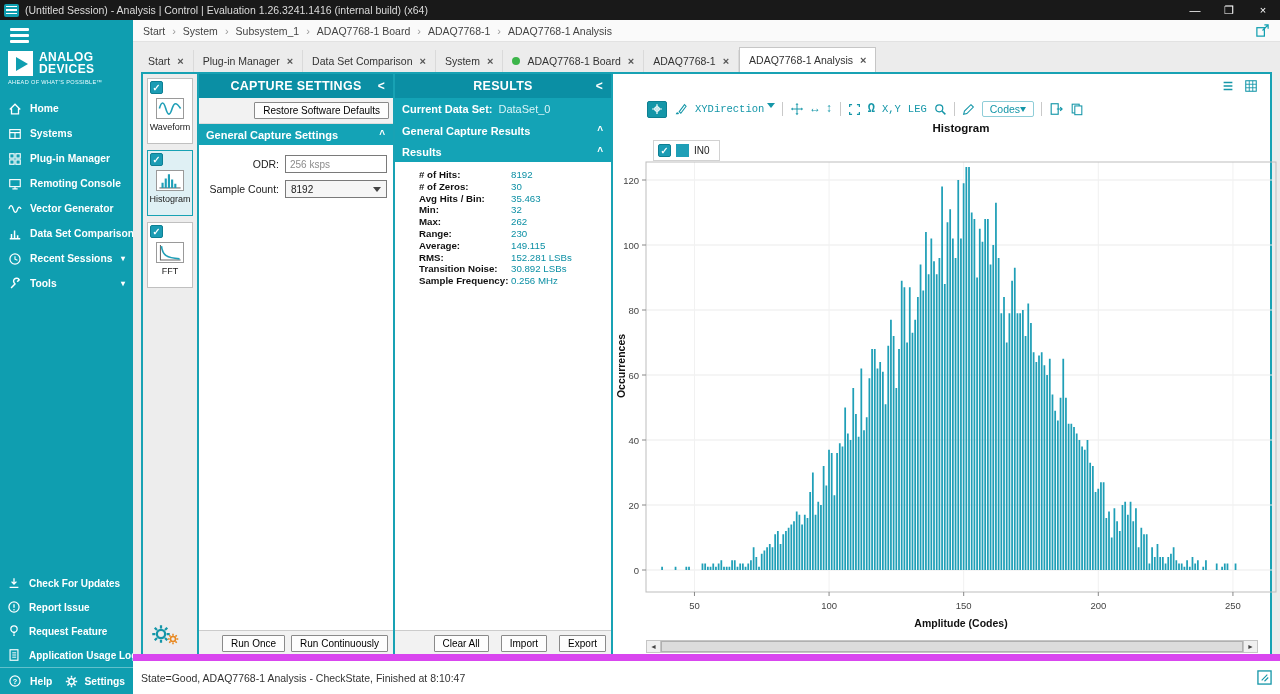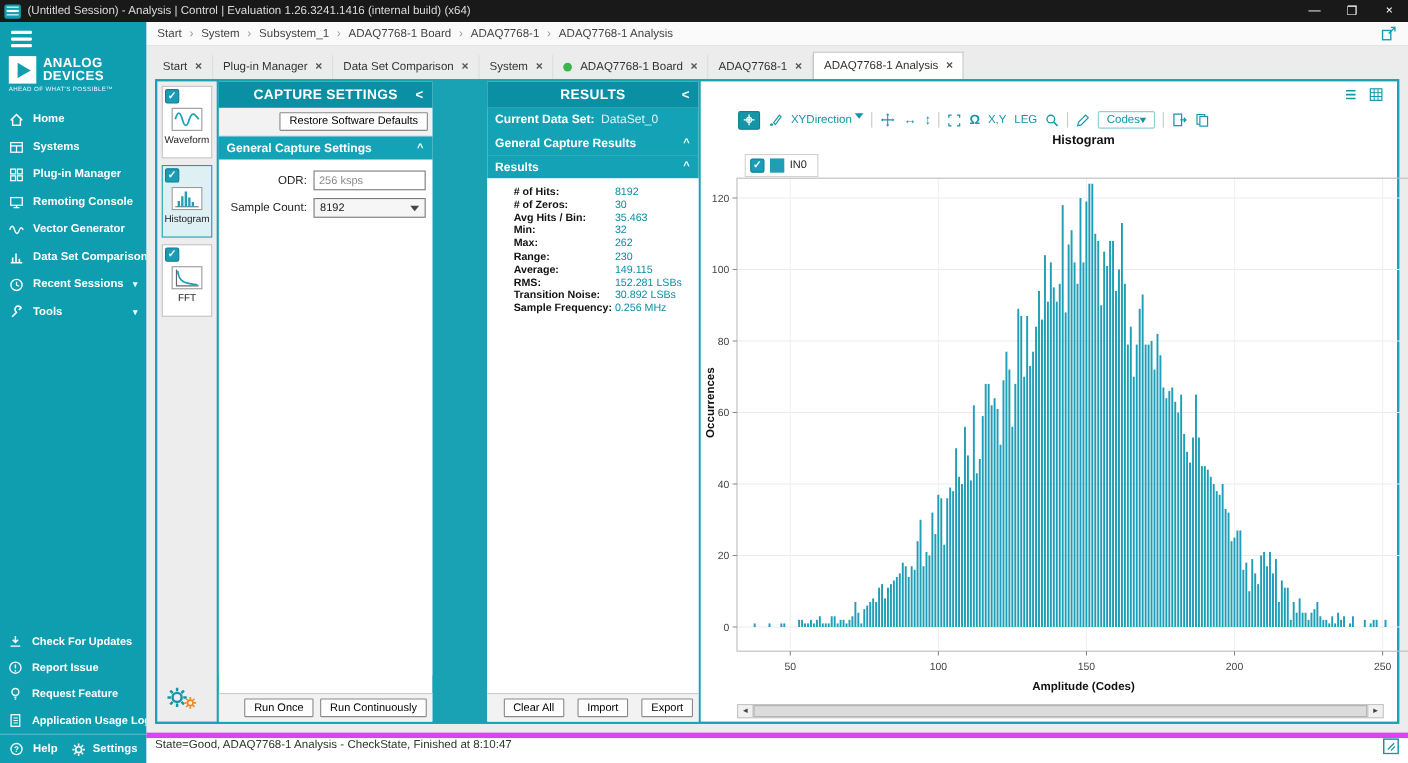--- a/index.html
+++ b/index.html
@@ -33,21 +33,21 @@
   .nav{margin-top:4px;}
   .nav-item{display:flex;align-items:center;gap:7px;height:25px;padding:0 8px;font-weight:bold;font-size:10.3px;cursor:pointer;white-space:nowrap;overflow:hidden;}
   .nav-icon{width:15px;display:flex;flex:none;}
   .nav-chevron{margin-left:auto;font-size:8px;}
   .nav-bottom{margin-top:auto;}
   .nav-bottom .nav-item{font-size:10px;height:24px;padding:0 7px;}
   .help-row{display:flex;align-items:center;gap:7px;height:27px;padding:0 8px;border-top:1px solid rgba(255,255,255,.35);font-weight:bold;font-size:10.3px;}
   .settings-cluster{margin-left:auto;display:flex;align-items:center;gap:4px;cursor:pointer;}
 
   
-  .statusbar{position:absolute;left:133px;right:0;bottom:0;height:28px;background:#fff;border-top:5px solid #d946ef;display:flex;align-items:flex-start;padding:0 8px;font-size:10.5px;color:#333;z-index:20;}
+  .statusbar{position:absolute;left:133px;right:0;bottom:0;height:40px;background:#fff;border-top:7px solid #d946ef;display:flex;align-items:center;padding:0 8px;font-size:10.5px;color:#333;z-index:20;}
   .grip{margin-left:auto;color:#1496a8;display:flex;}
 
   
   .main{position:absolute;top:42px;left:133px;right:0;bottom:28px;display:flex;flex-direction:column;background:#ececec;}
   .tabstrip{height:30px;display:flex;align-items:flex-end;padding-left:6px;background:#ececec;flex:none;}
   .tab{height:22px;display:flex;align-items:center;gap:7px;padding:0 9px;font-size:10.5px;color:#333;background:#ececec;border-right:1px solid #dadada;white-space:nowrap;cursor:pointer;}
   .tab.active{background:#fff;border:1px solid #c6c6c6;border-bottom:none;height:25px;}
   .tab-close{color:#555;font-size:11px;font-weight:bold;}
   .tab-dot{width:8px;height:8px;border-radius:50%;background:#3cb54a;flex:none;}
 
@@ -61,21 +61,21 @@
   .tool-card .cb{position:absolute;top:2px;left:2px;}
   .tool-icon{margin-top:19px;border:1px solid #9a9a9a;background:#fff;padding:1px;display:flex;}
   .tool-label{font-size:9px;color:#222;margin-top:3px;}
   .gear-bottom{position:absolute;bottom:6px;left:8px;width:38px;height:26px;}
   .gear-big{position:absolute;left:0;top:0;color:#1496a8;}
   .gear-small{position:absolute;left:16px;top:9px;color:#e8871e;}
 
   
   .panel{background:#fff;display:flex;flex-direction:column;min-height:0;flex:none;}
   .panel.capture{width:194px;}
-  .panel.results{width:192px;margin-left:48px;}
+  .panel.results{width:216px;}
   .panel-header{flex:none;height:24px;background:#0b8fa4;color:#fff;display:flex;align-items:center;justify-content:center;font-weight:bold;font-size:12.5px;position:relative;letter-spacing:.3px;}
   .collapse{position:absolute;right:8px;font-size:12px;font-weight:bold;cursor:pointer;}
   .btn-row{flex:none;background:#f2f2f2;padding:4px;display:flex;justify-content:flex-end;gap:5px;border-bottom:1px solid #ddd;}
   button{font-family:inherit;font-size:10px;padding:2px 8px;background:#fdfdfd;border:1px solid #8a8a8a;cursor:pointer;border-radius:1px;}
   button.disabled{color:#a8a8a8;border-color:#bdbdbd;background:#e9e9e9;}
   .section-bar{flex:none;height:21px;background:#14a3b6;color:#fff;display:flex;align-items:center;padding:0 7px;font-weight:bold;font-size:11px;position:relative;}
   .chev{position:absolute;right:8px;font-size:10px;font-weight:bold;}
   .form{background:#fff;padding:10px 6px 8px 4px;display:grid;grid-template-columns:82px 1fr;row-gap:7px;align-items:center;font-size:10.5px;color:#222;}
   .form label{text-align:right;padding-right:6px;}
   .form input{height:18px;border:1px solid #7a7a7a;font-size:10px;padding:0 4px;width:100%;font-family:inherit;color:#8b8b8b;}
@@ -93,21 +93,21 @@
   .stats-block{background:#fff;padding:7px 4px 6px 24px;font-size:9.7px;line-height:11.8px;}
   .stat-row{display:grid;grid-template-columns:92px 1fr;}
   .stat-label{font-weight:bold;color:#111;}
   .stat-value{color:#0b8fa4;}
 
   
   .chartpanel{flex:1;position:relative;background:#fff;min-width:0;}
   .corner-icons{position:absolute;top:5px;right:12px;display:flex;gap:9px;color:#1496a8;align-items:center;}
   .chart-toolbar{position:absolute;top:26px;left:34px;display:flex;align-items:center;gap:7px;height:18px;color:#1496a8;font-size:10.5px;}
   .tb-sep{width:1px;height:14px;background:#c9c9c9;}
-  .tb-btn{display:flex;align-items:flex-start;gap:3px;cursor:pointer;}
+  .tb-btn{display:flex;align-items:flex-start;gap:3px;cursor:pointer;font-family:Liberation Mono, monospace;}
   .tb-glyph{font-size:12px;line-height:12px;}
   .pointer-btn{width:20px;height:17px;background:#1496a8;display:flex;align-items:center;justify-content:center;border:1px solid #0d7f91;border-radius:2px;cursor:pointer;}
   .codes-box{border:1px solid #8fcdd8;padding:1px 7px;display:flex;gap:0;align-items:center;border-radius:2px;cursor:pointer;}
   .codes-box .caret{border-top-color:#1496a8;border-left-width:3.5px;border-right-width:3.5px;}
   .chart-title{position:absolute;top:48px;left:33px;width:630px;text-align:center;font-weight:bold;font-size:11.5px;color:#111;}
   .legend{position:absolute;top:66px;left:40px;border:1px solid #d2d2d2;background:#fff;display:flex;align-items:center;gap:5px;padding:3px 9px 3px 4px;}
   .legend .swatch{width:13px;height:13px;background:#1f9fb7;}
   .legend .name{font-size:10px;color:#222;}
   #plot-svg{position:absolute;left:0;top:78px;}
   .hscroll{position:absolute;left:33px;right:12px;bottom:3px;height:13px;border:1px solid #c5c5c5;background:#f0f0f0;display:flex;}

